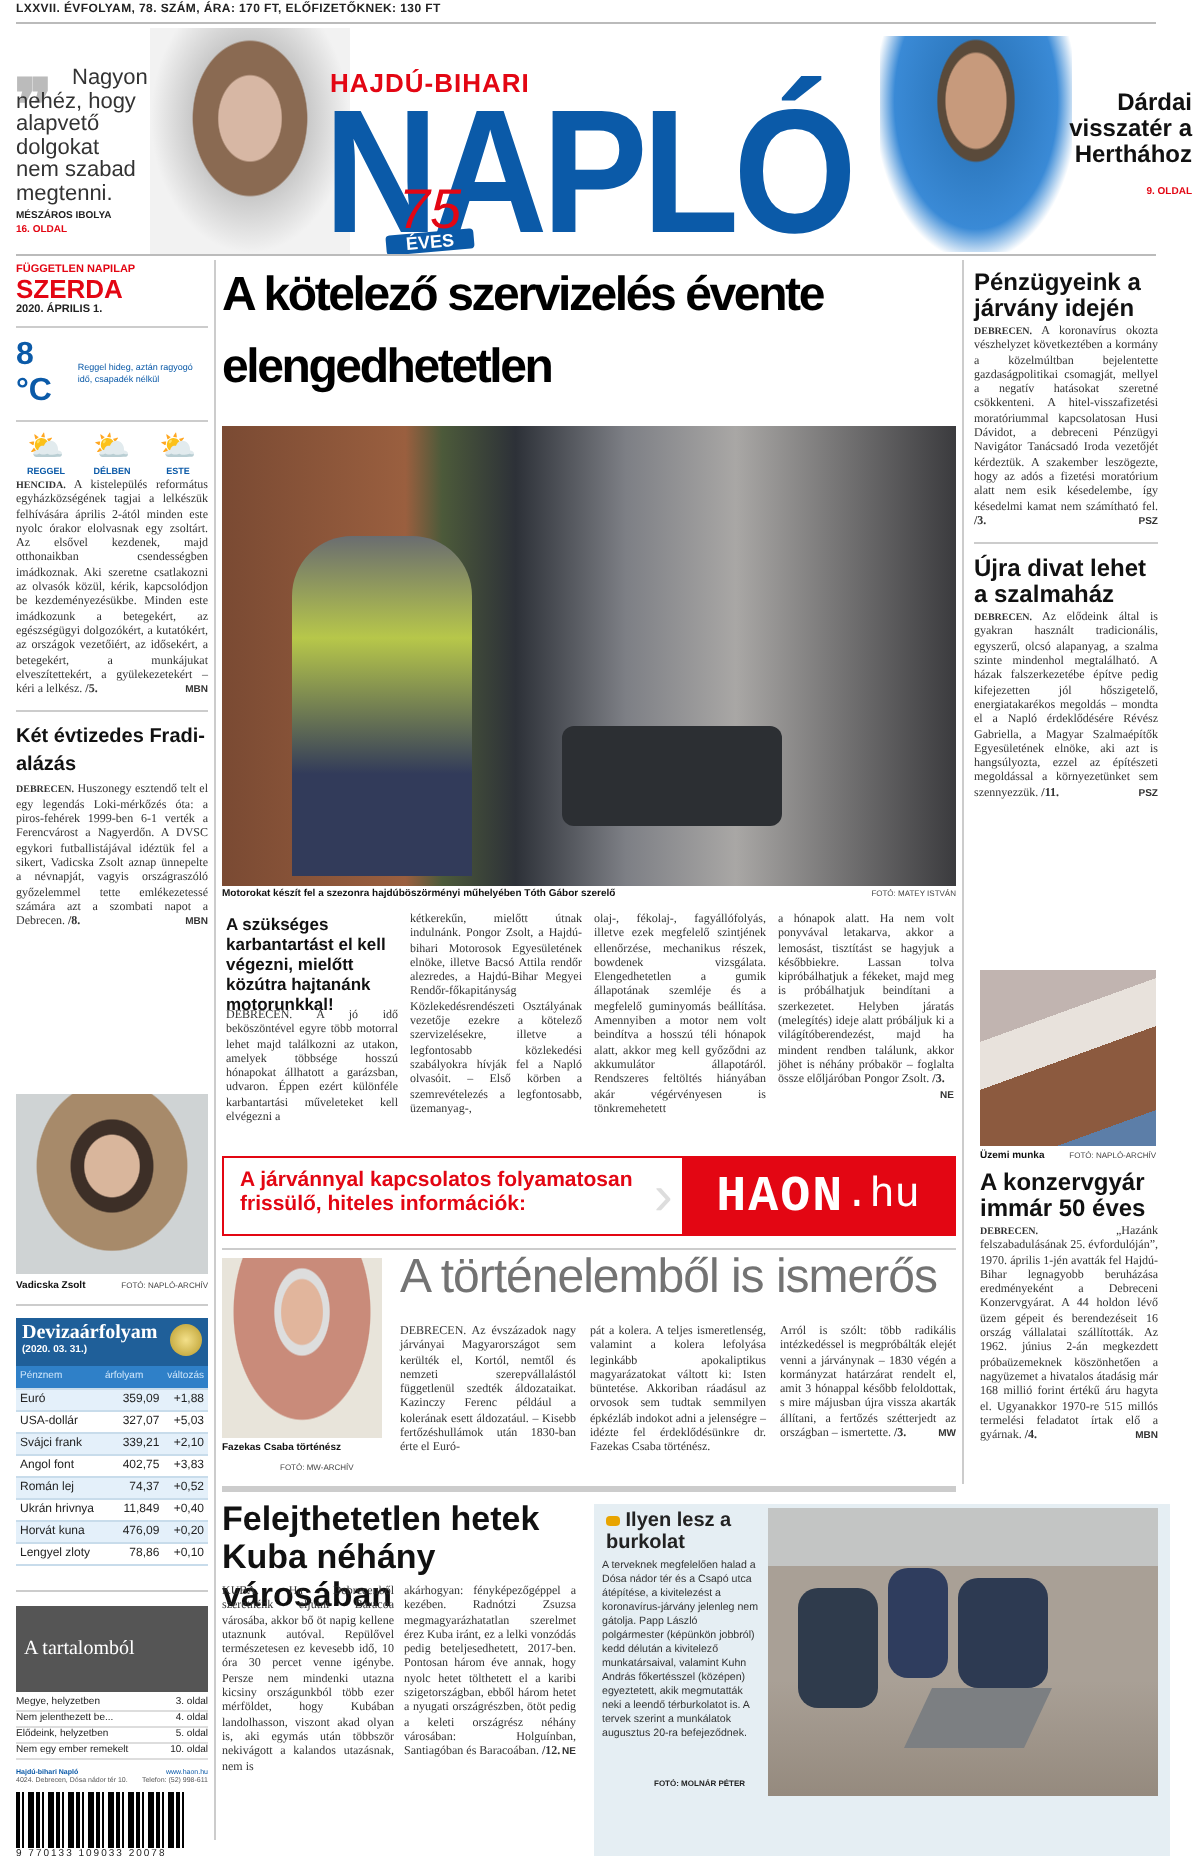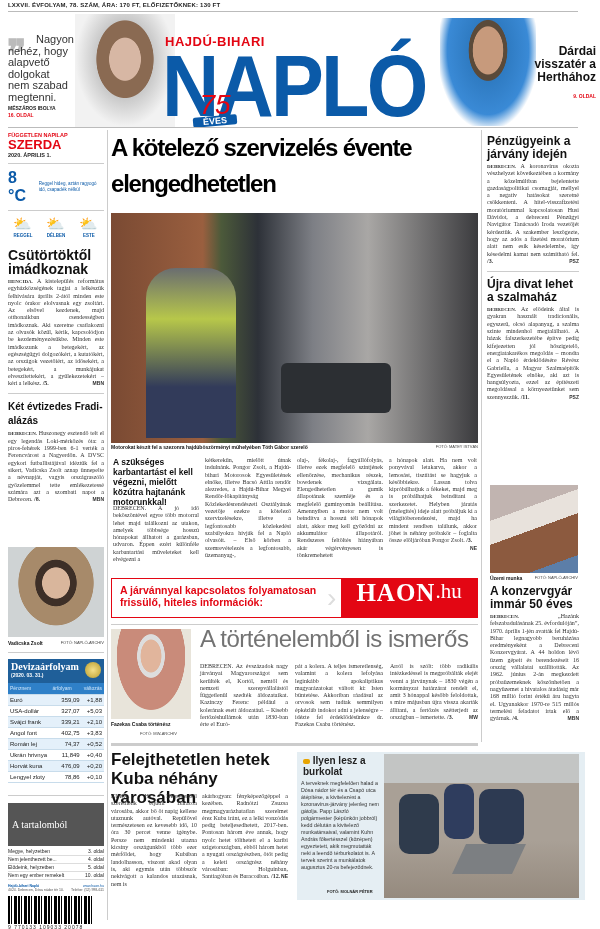--- a/index.html
+++ b/index.html
@@ -64,21 +64,20 @@
     <div style="width:30px;text-align:center">
       <div style="font-size:15px;color:#f5b400;line-height:17px">⛅</div>
       <div class="sans" style="font-size:4.5px;font-weight:bold;color:#0b5aa8">DÉLBEN</div>
     </div>
     <div style="width:30px;text-align:center">
       <div style="font-size:15px;color:#f5b400;line-height:17px">⛅</div>
       <div class="sans" style="font-size:4.5px;font-weight:bold;color:#0b5aa8">ESTE</div>
     </div>
   </div>
 
-  <div class="h-col" style="font-size:14px;margin-top:10px;line-height:14px">Csütörtöktől imádkoznak</div>
   <div class="body-text" style="margin-top:2px">
     <span class="loc">HENCIDA.</span>
     <span>A kistelepülés református egyházközségének tagjai a lelkészük felhívására április 2-ától minden este nyolc órakor elolvasnak egy zsoltárt. Az elsővel kezdenek, majd otthonaikban csendességben imádkoznak. Aki szeretne csatlakozni az olvasók közül, kérik, kapcsolódjon be kezdeményezésükbe. Minden este imádkozunk a betegekért, az egészségügyi dolgozókért, a kutatókért, az országok vezetőiért, az idősekért, a betegekért, a munkájukat elveszítettekért, a gyülekezetekért – kéri a lelkész.</span>
     <b>/5.</b><span class="sig">MBN</span>
   </div>
   <div class="hr" style="margin:6px 0"></div>
 
   <div class="h-col" style="font-size:10px;line-height:14px">Két évtizedes Fradi-alázás</div>
   <div class="body-text" style="margin-top:2px">
     <span class="loc">DEBRECEN.</span>
@@ -210,41 +209,41 @@
   <span>olaj-, fékolaj-, fagyállófolyás, illetve ezek megfelelő szintjének ellenőrzése, mechanikus részek, bowdenek vizsgálata. Elengedhetetlen a gumik állapotának szemléje és a megfelelő guminyomás beállítása. Amennyiben a motor nem volt beindítva a hosszú téli hónapok alatt, akkor meg kell győződni az akkumulátor állapotáról. Rendszeres feltöltés hiányában akár végérvényesen is tönkremehetett</span>
 </div>
 <div class="abs body-text" style="left:389px;top:457px;width:88px">
   <span>a hónapok alatt. Ha nem volt ponyvával letakarva, akkor a lemosást, tisztítást se hagyjuk a későbbiekre. Lassan tolva kipróbálhatjuk a fékeket, majd meg is próbálhatjuk beindítani a szerkezetet. Helyben járatás (melegítés) ideje alatt próbáljuk ki a világítóberendezést, majd ha mindent rendben találunk, akkor jöhet is néhány próbakör – foglalta össze előljáróban Pongor Zsolt.</span>
   <b>/3.</b><span class="sig">NE</span>
 </div>
 
 <div class="abs" style="left:111px;top:578px;width:367px;height:40px;border:1px solid #e30613;display:flex">
   <div class="sans" style="width:215px;padding:5px 8px;font-size:10.5px;font-weight:bold;color:#e30613;line-height:12px">A járvánnyal kapcsolatos folyamatosan frissülő, hiteles információk:</div>
   <div style="width:14px;background:#fff;color:#ddd;font-size:28px;line-height:38px;font-family:'Liberation Sans',sans-serif">›</div>
-  <div style="flex:1;background:#e30613;color:#fff;font-family:Liberation Serif, serif;display:flex;justify-content:center">
+  <div style="flex:1;background:#e30613;color:#fff;font-family:Liberation Mono, monospace;display:flex;align-items:center;justify-content:center">
     <span style="font-size:25px;font-weight:bold;letter-spacing:1px">HAON</span>
     <span style="font-size:21px">.hu</span>
   </div>
 </div>
 <div class="abs hr" style="left:111px;top:624px;width:367px"></div>
 
 <div class="abs" style="left:111px;top:629px;width:80px;height:90px;background:radial-gradient(ellipse at 50% 30%,#e1b59c 0 18%,#ddd 19% 24%,#c98b7a 25% 60%,#e8e4da 61%)"></div>
 <div class="abs cap" style="left:111px;top:721px;font-weight:bold;color:#111">Fazekas Csaba történész</div>
 <div class="abs cap" style="left:140px;top:731px;font-size:4px">FOTÓ: MW-ARCHÍV</div>
 <div class="abs sans" style="left:200px;top:625px;font-size:24px;color:#737373;letter-spacing:-.5px;white-space:nowrap">A történelemből is ismerős</div>
 <div class="abs body-text" style="left:200px;top:663px;width:88px"><span>DEBRECEN. Az évszázadok nagy járványai Magyarországot sem kerülték el, Kortól, nemtől és nemzeti szerepvállalástól függetlenül szedték áldozataikat. Kazinczy Ferenc például a kolerának esett áldozatául. – Kisebb fertőzéshullámok után 1830-ban érte el Euró-</span></div>
 <div class="abs body-text" style="left:295px;top:663px;width:88px"><span>pát a kolera. A teljes ismeretlenség, valamint a kolera lefolyása leginkább apokaliptikus magyarázatokat váltott ki: Isten büntetése. Akkoriban ráadásul az orvosok sem tudtak semmilyen épkézláb indokot adni a jelenségre – idézte fel érdeklődésünkre dr. Fazekas Csaba történész.</span></div>
 <div class="abs body-text" style="left:390px;top:663px;width:88px"><span>Arról is szólt: több radikális intézkedéssel is megpróbálták elejét venni a járványnak – 1830 végén a kormányzat határzárat rendelt el, amit 3 hónappal később feloldottak, s mire májusban újra vissza akarták állítani, a fertőzés szétterjedt az országban – ismertette.</span> <b>/3.</b><span class="sig">MW</span></div>
 <div class="abs" style="left:111px;top:743px;width:367px;height:3px;background:#ccc"></div>
 
 <div class="abs h-col" style="left:111px;top:750px;width:180px;font-size:17px;line-height:19px;font-weight:bold">Felejthetetlen hetek Kuba néhány városában</div>
 <div class="abs body-text" style="left:111px;top:793px;width:86px"><span>KUBA. Ha Debrecenből szeretnénk eljutni Baracoa városába, akkor bő öt napig kellene utaznunk autóval. Repülővel természetesen ez kevesebb idő, 10 óra 30 percet venne igénybe. Persze nem mindenki utazna kicsiny országunkból több ezer mérföldet, hogy Kubában landolhasson, viszont akad olyan is, aki egymás után többször nekivágott a kalandos utazásnak, nem is</span></div>
 <div class="abs body-text" style="left:202px;top:793px;width:86px"><span>akárhogyan: fényképezőgéppel a kezében. Radnótzi Zsuzsa megmagyarázhatatlan szerelmet érez Kuba iránt, ez a lelki vonzódás pedig beteljesedhetett, 2017-ben. Pontosan három éve annak, hogy nyolc hetet tölthetett el a karibi szigetországban, ebből három hetet a nyugati országrészben, ötöt pedig a keleti országrész néhány városában: Holguínban, Santiagóban és Baracoában.</span> <b>/12.</b><span class="sig">NE</span></div>
 
-<div class="abs" style="left:297px;top:752px;width:288px;height:148px;background:#e5eef3">
+<div class="abs" style="left:297px;top:752px;width:288px;height:176px;background:#e5eef3">
   <div class="sans" style="position:absolute;left:6px;top:3px;font-size:10px;font-weight:bold;line-height:11px;width:75px">
     <span style="display:inline-block;width:7px;height:5px;background:#e8a400;border-radius:2px"></span>
     <span>Ilyen lesz a burkolat</span>
   </div>
   <div class="sans" style="position:absolute;left:4px;top:28px;width:80px;font-size:5.3px;line-height:7px;color:#333">A terveknek megfelelően halad a Dósa nádor tér és a Csapó utca átépítése, a kivitelezést a koronavírus-járvány jelenleg nem gátolja. Papp László polgármester (képünkön jobbról) kedd délután a kivitelező munkatársaival, valamint Kuhn András főkertésszel (középen) egyeztetett, akik megmutatták neki a leendő térburkolatot is. A tervek szerint a munkálatok augusztus 20-ra befejeződnek.</div>
   <div class="sans" style="position:absolute;left:30px;top:137px;font-size:4px;font-weight:bold">FOTÓ: MOLNÁR PÉTER</div>
   <div style="position:absolute;left:87px;top:2px;width:195px;height:144px;background:linear-gradient(#c3c5c4 0 20%,#a9a096 20% 60%,#958a7e 100%)">
     <div style="position:absolute;left:15px;top:40px;width:40px;height:60px;background:#2f3b4c;border-radius:10px"></div>
     <div style="position:absolute;left:60px;top:30px;width:30px;height:55px;background:#2f3d5e;border-radius:10px"></div>
     <div style="position:absolute;left:95px;top:35px;width:45px;height:55px;background:#2d3a52;border-radius:10px"></div>

